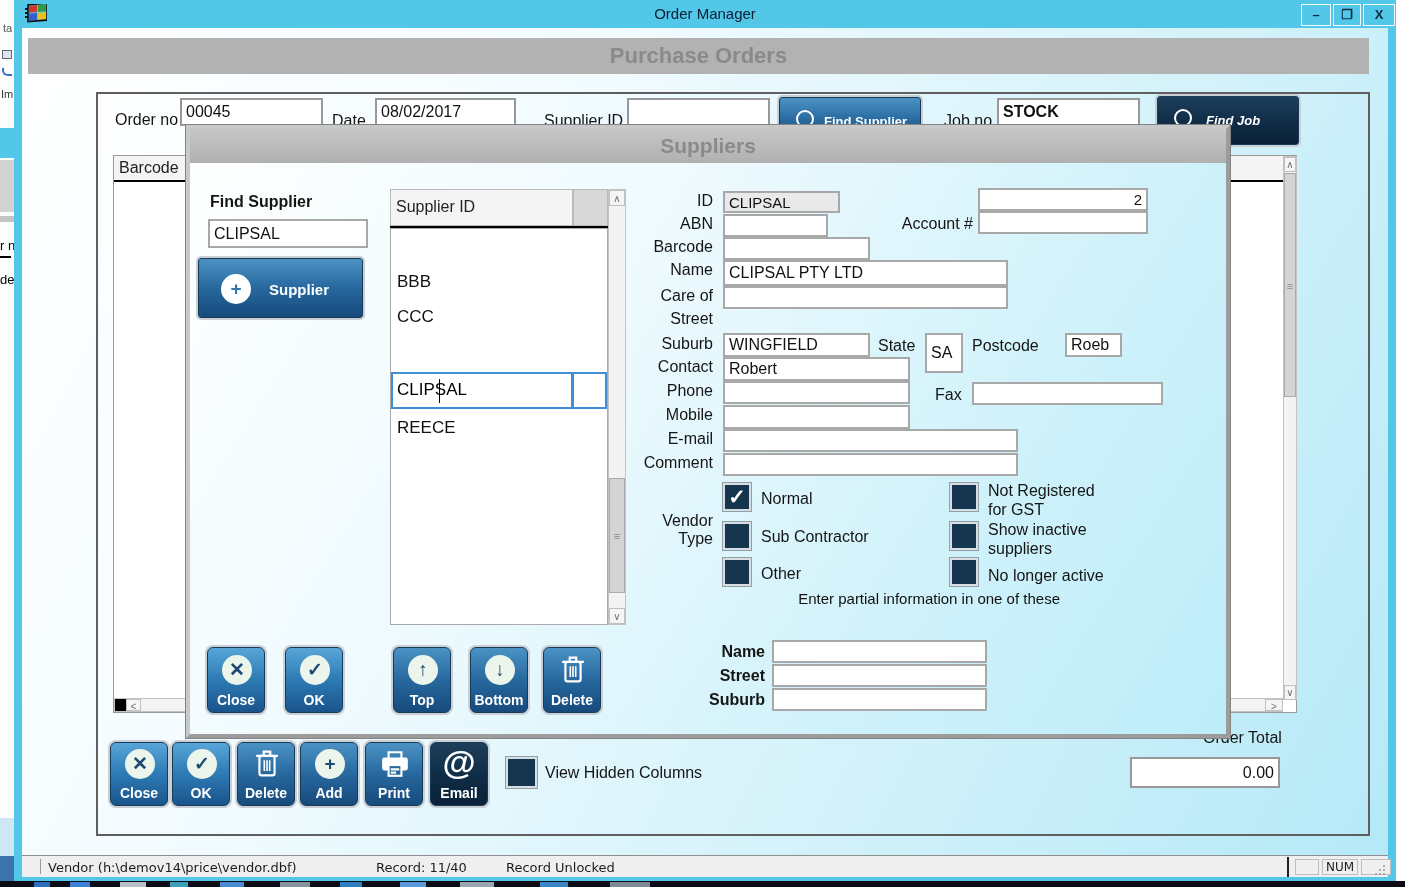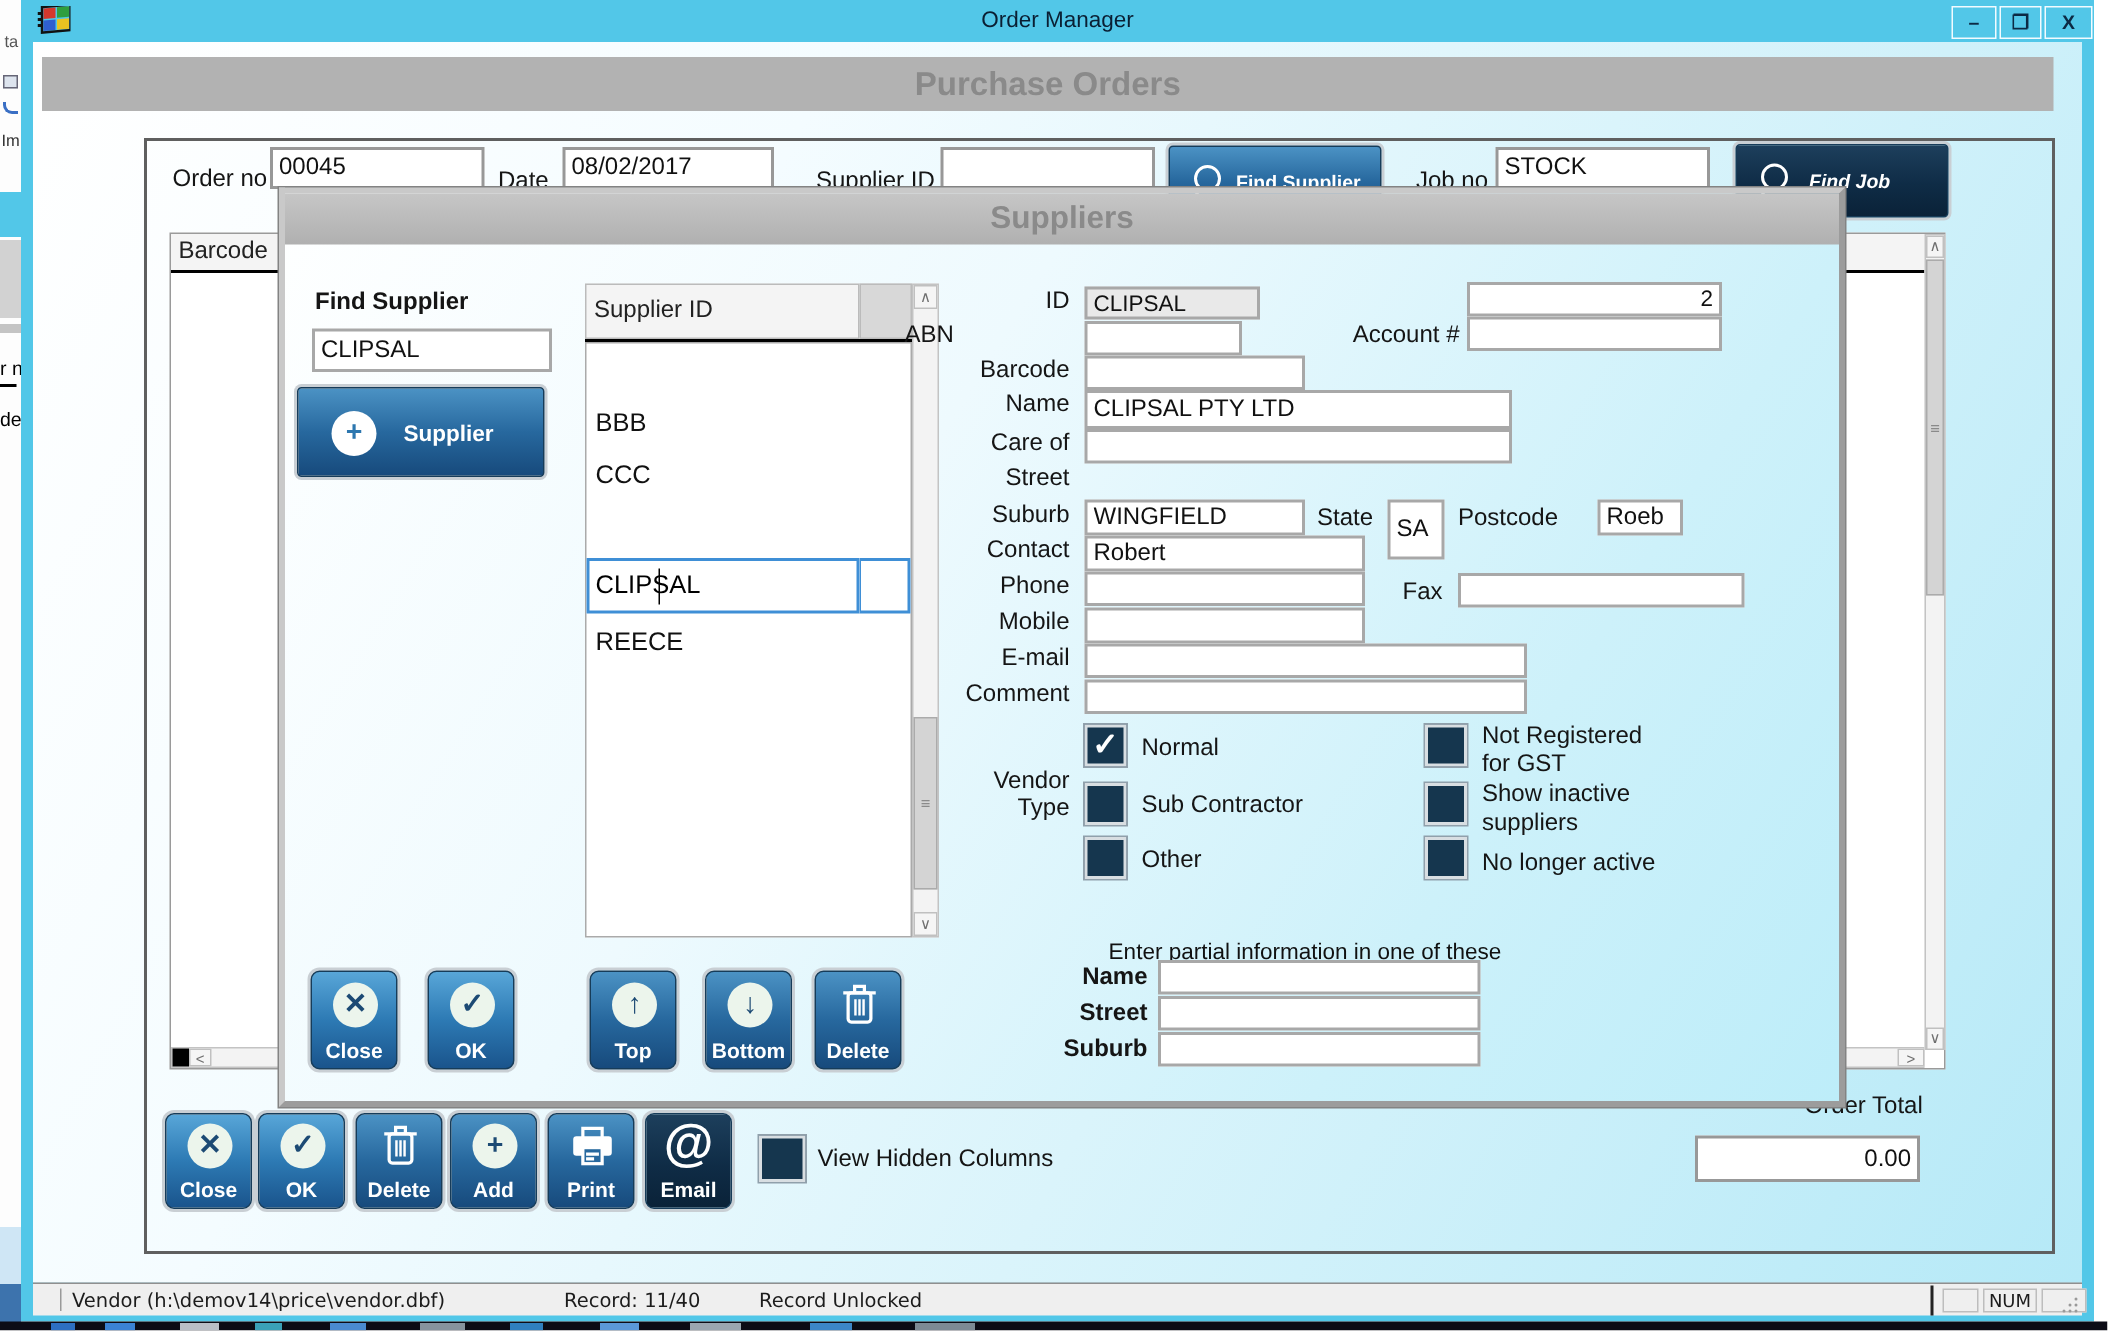--- a/index.html
+++ b/index.html
@@ -116,21 +116,21 @@
 
     <div class="bluebtn grad-mid" style="left:757px;top:69px;width:142px;height:48px;border-radius:3px;">
       <svg class="a" style="left:12px;top:10px;" width="26" height="28" viewBox="0 0 26 28" fill="none" stroke="#fff" stroke-width="2">
         <circle cx="13" cy="11" r="8"></circle>
           <path d="M8 18l-4 6"></path>
       </svg>
       <div class="a" style="left:44px;top:16px;color:#fff;font-weight:bold;font-size:13px;">Find Supplier</div>
     </div>
 
     <div class="a lbl" style="left:922px;top:84px;">Job no</div>
-    <input class="in" readonly="" style="left: 975px; top: 70px; width: 143px; height: 28px;" value="STOCK">
+    <input class="in" readonly="" style="left: 975px; top: 70px; width: 143px; height: 28px; font-weight: bold;" value="STOCK">
 
     <div class="bluebtn grad-dark" style="left:1135px;top:68px;width:142px;height:49px;border-radius:3px;font-style:italic;">
       <svg class="a" style="left:12px;top:10px;" width="26" height="28" viewBox="0 0 26 28" fill="none" stroke="#fff" stroke-width="2">
         <circle cx="13" cy="11" r="8"></circle>
           <path d="M8 18l-4 6"></path>
       </svg>
       <div class="a" style="left:48px;top:16px;color:#fff;font-weight:bold;font-size:13px;">Find Job</div>
     </div>
 
     <div id="table" class="a">
@@ -240,21 +240,21 @@
     <div class="dlist-row" style="top:183px;">REECE</div>
   </div>
 
   <div class="a sb-track" style="left:418px;top:60px;width:18px;height:436px;">
     <div class="a sb-btn" style="left:0;top:0;width:16px;height:16px;line-height:15px;">∧</div>
     <div class="a sb-thumb" style="left:0;top:288px;width:16px;height:115px;line-height:115px;">≡</div>
     <div class="a sb-btn" style="left:0;top:418px;width:16px;height:16px;line-height:15px;">∨</div>
   </div>
 
   <div class="a lbl" style="left:413px;top:63px;width:110px;text-align:right;">ID</div>
-  <div class="a lbl" style="left:413px;top:86px;width:110px;text-align:left;">ABN</div>
+  <div class="a lbl" style="left:413px;top:86px;width:110px;text-align:right;">ABN</div>
   <div class="a lbl" style="left:413px;top:109px;width:110px;text-align:right;">Barcode</div>
   <div class="a lbl" style="left:413px;top:132px;width:110px;text-align:right;">Name</div>
   <div class="a lbl" style="left:413px;top:158px;width:110px;text-align:right;">Care of</div>
   <div class="a lbl" style="left:413px;top:181px;width:110px;text-align:right;">Street</div>
   <div class="a lbl" style="left:413px;top:206px;width:110px;text-align:right;">Suburb</div>
   <div class="a lbl" style="left:413px;top:229px;width:110px;text-align:right;">Contact</div>
   <div class="a lbl" style="left:413px;top:253px;width:110px;text-align:right;">Phone</div>
   <div class="a lbl" style="left:413px;top:277px;width:110px;text-align:right;">Mobile</div>
   <div class="a lbl" style="left:413px;top:301px;width:110px;text-align:right;">E-mail</div>
   <div class="a lbl" style="left:413px;top:325px;width:110px;text-align:right;">Comment</div>
@@ -297,21 +297,21 @@
     <div>for GST</div>
   </div>
   <div class="cb" style="left:760px;top:393px;"></div>
   <div class="a lbl" style="left:798px;top:391px;line-height:19px;">
     <div>Show inactive</div>
     <div>suppliers</div>
   </div>
   <div class="cb" style="left:760px;top:429px;"></div>
   <div class="a lbl" style="left:798px;top:438px;">No longer active</div>
 
-  <div class="a" style="left:490px;top:460px;width:380px;text-align:center;font-size:15px;color:#111;line-height:19px;margin-top:36px;">
+  <div class="a" style="left:490px;top:460px;width:380px;text-align:right;font-size:15px;color:#111;line-height:19px;">
     <div>Enter partial information in one of these</div>
   </div>
   <div class="a lbl b" style="left:495px;top:514px;width:80px;text-align:right;">Name</div>
   <input class="in-d" readonly="" style="left: 582px; top: 511px; width: 215px; height: 23px;" value="">
   <div class="a lbl b" style="left:495px;top:538px;width:80px;text-align:right;">Street</div>
   <input class="in-d" readonly="" style="left: 582px; top: 535px; width: 215px; height: 23px;" value="">
   <div class="a lbl b" style="left:495px;top:562px;width:80px;text-align:right;">Suburb</div>
   <input class="in-d" readonly="" style="left: 582px; top: 559px; width: 215px; height: 23px;" value="">
 
   <div class="bluebtn grad-bright" style="left:17px;top:518px;width:58px;height:66px;">

